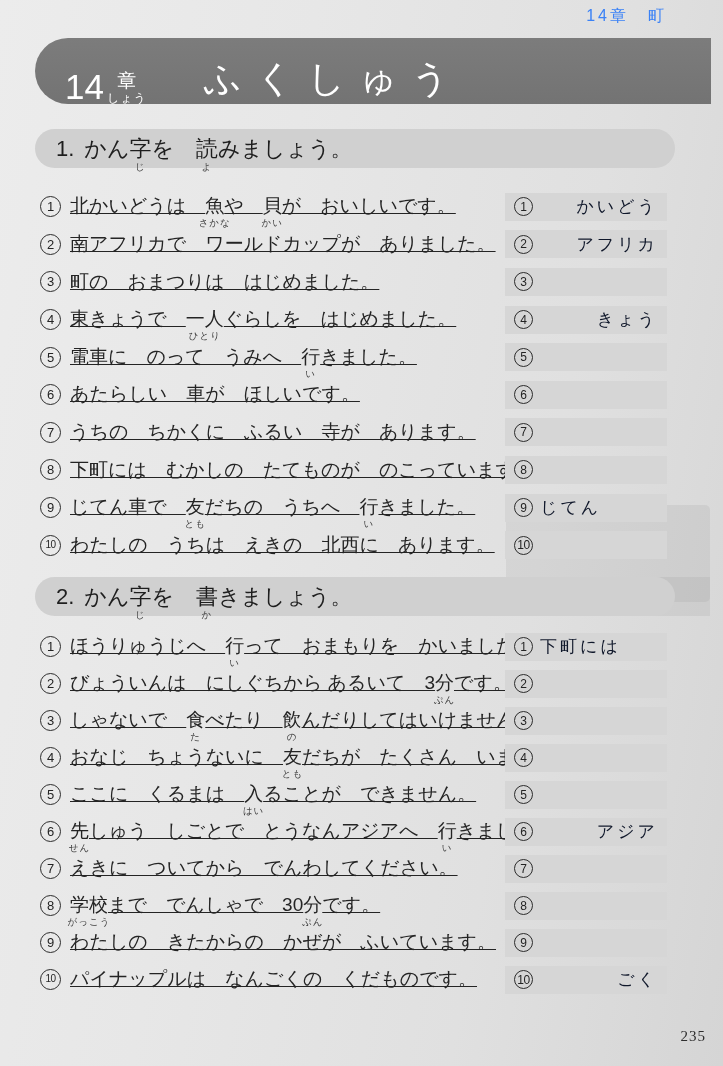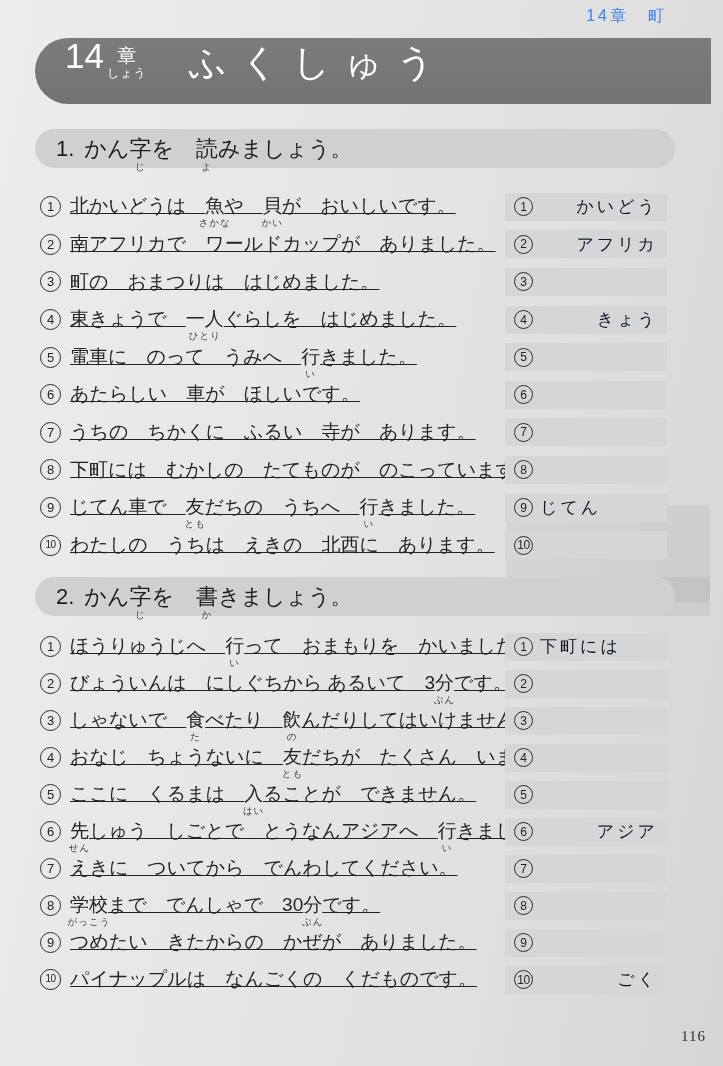--- a/index.html
+++ b/index.html
@@ -12,28 +12,28 @@
   
   .corner-head{
     position:absolute;top:6px;right:56px;
     font-size:16px;letter-spacing:3px;color:#3b82f6;
   }
   
   .banner{
     position:absolute;left:35px;top:38px;width:676px;height:66px;
     background:linear-gradient(180deg,#7c7c7c,#737373);
     border-radius:33px 0 0 33px;
-    display:flex;align-items:flex-start;padding-left:30px;box-sizing:border-box;
+    display:flex;align-items:flex-end;padding-left:30px;box-sizing:border-box;
     color:#fff;
   }
   .ch-num{font-size:35px;line-height:1;}
   .ch-kanji-wrap{display:inline-flex;flex-direction:column;align-items:center;margin-left:3px;margin-top:8px;}
   .ch-kanji{font-size:19px;line-height:1;}
   .ch-furi{font-size:12px;line-height:1;margin-top:2px;letter-spacing:1px;}
-  .banner-title{font-size:37px;letter-spacing:14px;margin-left:42px;white-space:nowrap;}
+  .banner-title{font-size:37px;letter-spacing:14px;margin-left:57px;white-space:nowrap;}
   
   .band{
     position:absolute;left:35px;width:640px;height:39px;
     background:#d0d0d0;border-radius:20px;
     display:flex;align-items:center;padding-left:21px;box-sizing:border-box;
     font-size:22px;color:#1e1e1e;white-space:nowrap;
   }
   .band.s1{top:129px;}
   .band.s2{top:577px;}
   .band .sec-no{margin-right:10px;}
@@ -52,21 +52,21 @@
   .items.s1 .row{height:37.6px;}
   .items.s2{top:628px;}
   .items.s2 .row{height:37px;}
   .row{position:relative;display:flex;align-items:center;}
   .q-left{display:flex;align-items:center;margin-left:40px;white-space:nowrap;}
   .circ{
     display:inline-flex;align-items:center;justify-content:center;flex:0 0 auto;
     width:21px;height:21px;border:1.6px solid #2c2c2c;border-radius:50%;
     font-size:13px;line-height:1;box-sizing:border-box;
   }
-  .circ.two{font-size:10px;letter-spacing:-0.5px;border-radius:10px;}
+  .circ.two{font-size:10px;letter-spacing:-0.5px;}
   .sentence{margin-left:9px;font-size:19px;line-height:1.2;white-space:nowrap;text-decoration:underline;}
   
   .rb{position:relative;display:inline-block;line-height:1.2;}
   .rb .rt{
     position:absolute;left:50%;top:100%;transform:translateX(-50%);
     font-size:9.5px;line-height:1;letter-spacing:1px;color:#3c3c3c;white-space:nowrap;
   }
   
   .ans-box{
     position:absolute;left:505px;top:50%;transform:translateY(-50%);
@@ -289,32 +289,32 @@
       <span class="sentence"><span class="rb"><span>学校</span><span class="rt">がっこう</span></span>まで　でんしゃで　30<span class="rb"><span>分</span><span class="rt">ぷん</span></span>です。</span>
     </span>
     <span class="ans-box">
       <span class="circ">8</span>
       <span class="ans-text pos-right"></span>
     </span>
   </div>
     <div class="row">
     <span class="q-left">
       <span class="circ">9</span>
-      <span class="sentence">つめたい　きたからの　かぜが　ありました。</span>
+      <span class="sentence">わたしの　きたからの　かぜが　ふいています。</span>
     </span>
     <span class="ans-box">
       <span class="circ">9</span>
       <span class="ans-text pos-right"></span>
     </span>
   </div>
     <div class="row">
     <span class="q-left">
       <span class="circ two">10</span>
       <span class="sentence">パイナップルは　なんごくの　くだものです。</span>
     </span>
     <span class="ans-box">
       <span class="circ two">10</span>
       <span class="ans-text pos-right">ごく</span>
     </span>
   </div>
   </div>
 
-<div class="page-num">116</div>
+<div class="page-num">235</div>
 
 </body></html>

